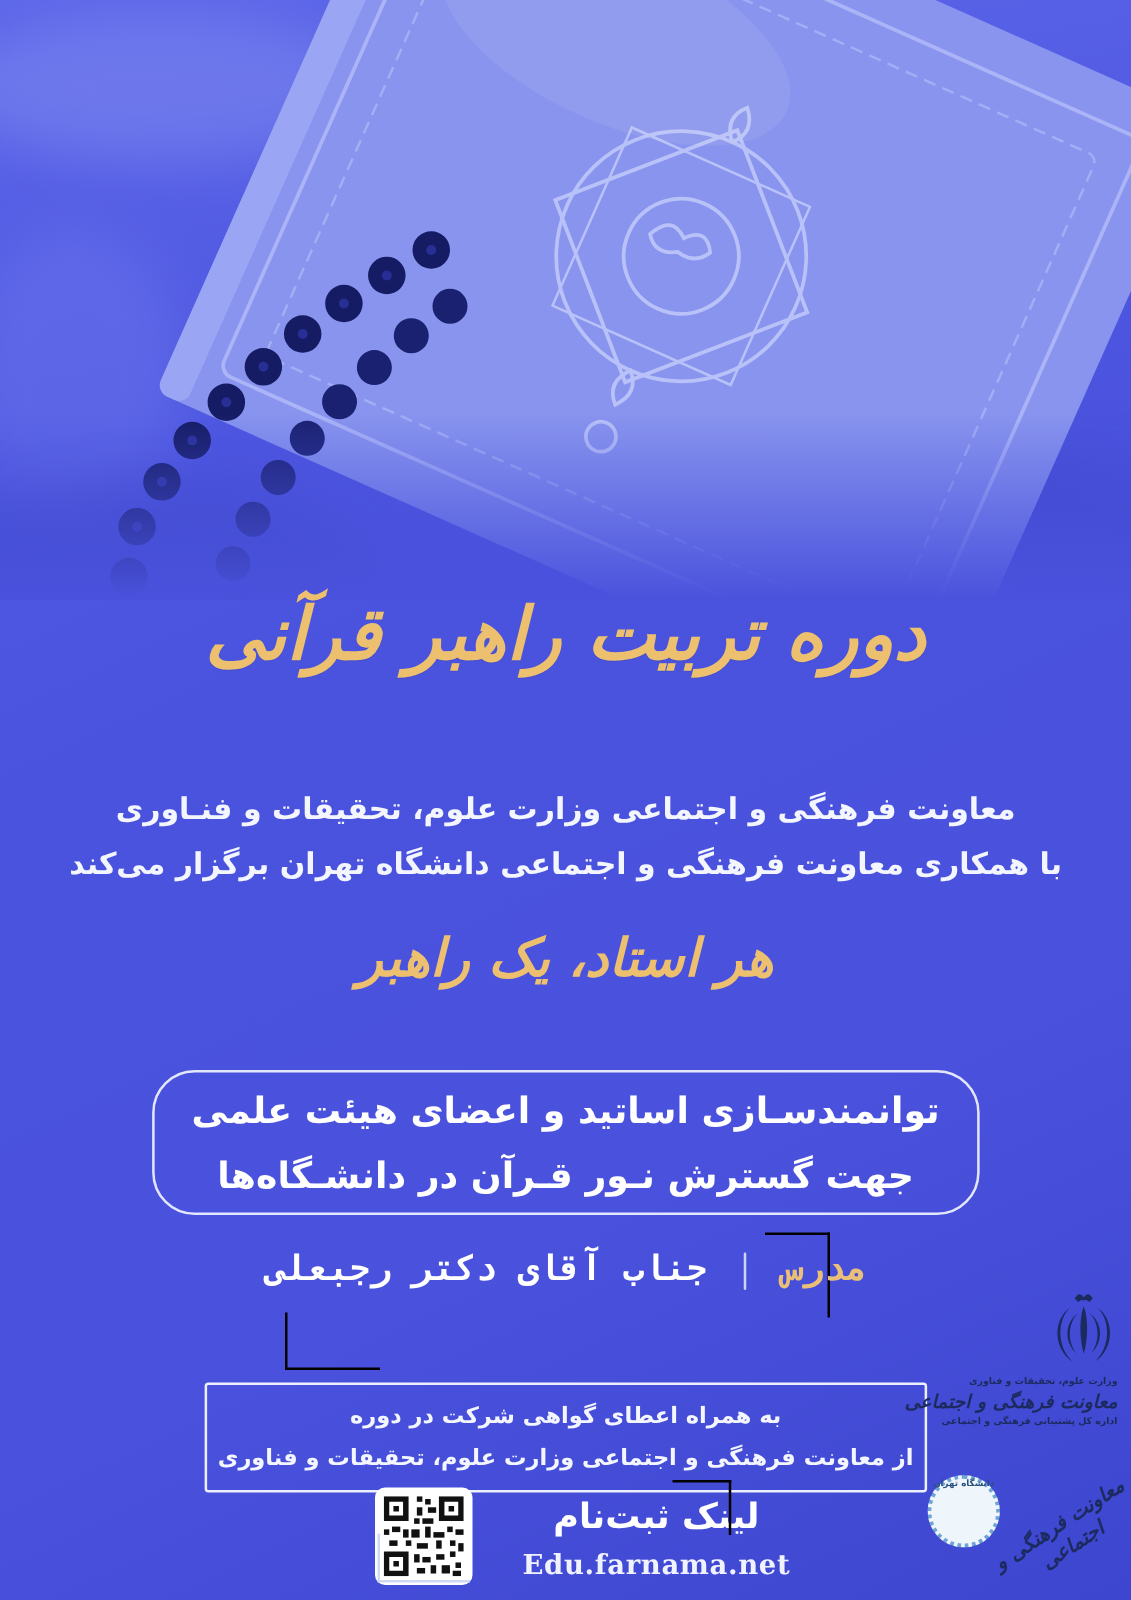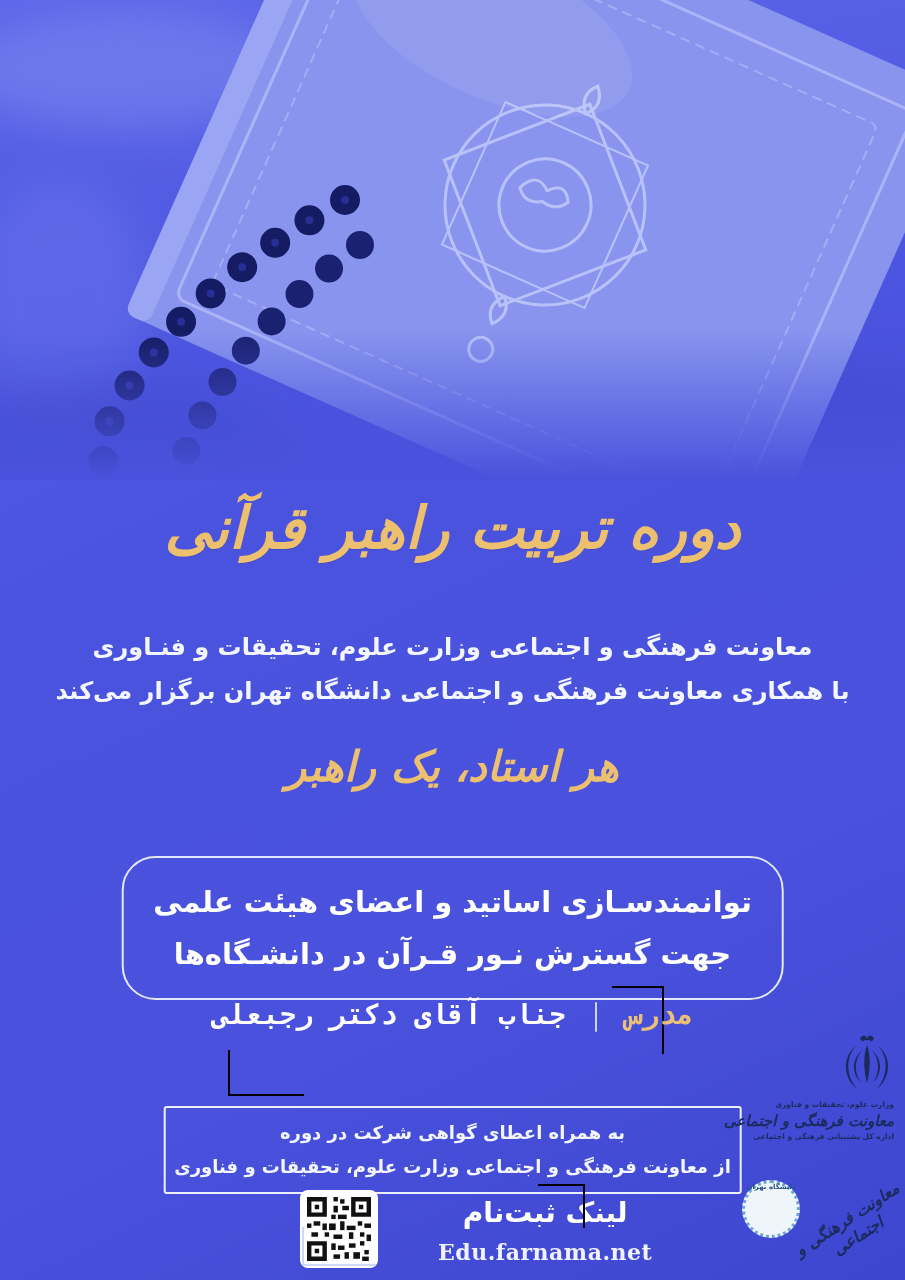--- a/index.html
+++ b/index.html
@@ -7,37 +7,37 @@
   .page{
     position:relative;width:905px;height:1280px;margin:0 auto;overflow:hidden;
     background:linear-gradient(155deg,#5560e8 0%,#4a53de 38%,#4a52dd 70%,#3d46cf 100%);
     direction:rtl;
   }
   .abs{position:absolute;}
   
   .photo{left:0;top:0;width:905px;height:480px;}
   
   .main-title{
-    top:455px;left:0;width:100%;text-align:center;
+    top:434px;left:0;width:100%;text-align:center;
     color:#ecc06f;font-size:58px;font-weight:bold;font-style:italic;
     letter-spacing:1px;text-shadow:0 1px 0 rgba(0,0,0,.08);
   }
   .org-lines{
     top:625px;left:0;width:100%;text-align:center;
     color:#f3f5ff;font-size:24px;font-weight:bold;line-height:1.85;
   }
   .slogan{
     top:742px;left:0;width:100%;text-align:center;
     color:#ecc06f;font-size:42px;font-weight:bold;font-style:italic;
   }
   
   .goal-box{
     top:856px;left:50%;transform:translateX(-50%);
     border:2px solid rgba(240,244,255,.92);border-radius:34px;
-    padding:18px 30px;max-width:640px;
+    padding:4px 30px;max-width:640px;
     color:#ffffff;font-size:29px;font-weight:bold;line-height:1.8;text-align:center;
     white-space:nowrap;
   }
   
   .details{
     top:998px;left:0;width:100%;text-align:center;
     color:#ffffff;font-size:28px;font-weight:bold;font-family:Liberation Mono, monospace;
   }
   .details .row{margin-bottom:16px;}
   .details .label{color:#eabf77;}
@@ -54,21 +54,21 @@
   .bk-reg-tr{left:538px;top:1184px;width:45px;height:42px;}
   .bk-qr-bl{left:302px;top:1227px;width:72px;height:37px;border-color:rgba(205,214,248,.95);}
   
   .cert-box{
     top:1106px;left:50%;transform:translateX(-50%);
     border:2px solid rgba(245,248,255,.95);border-radius:3px;
     padding:8px 9px;white-space:nowrap;
     color:#f4f6ff;font-size:18px;font-weight:bold;line-height:1.9;text-align:center;
   }
   
-  .reg{top:1190px;left:300px;display:flex;direction:rtl;gap:60px;align-items:flex-start;}
+  .reg{top:1190px;left:300px;display:flex;direction:rtl;gap:40px;align-items:flex-start;}
   .reg-text{text-align:center;padding-top:6px;}
   .reg-label{color:#ffffff;font-size:28px;font-weight:bold;}
   .reg-url{
     margin-top:10px;color:#f0f2ff;font-size:22px;font-weight:bold;
     font-family:"DejaVu Serif",serif;direction:ltr;letter-spacing:.5px;text-decoration:none;display:block;text-align:center;
   }
   .qr{
     width:78px;height:78px;background:#ffffff;border-radius:8px;
     display:flex;align-items:center;justify-content:center;
   }

